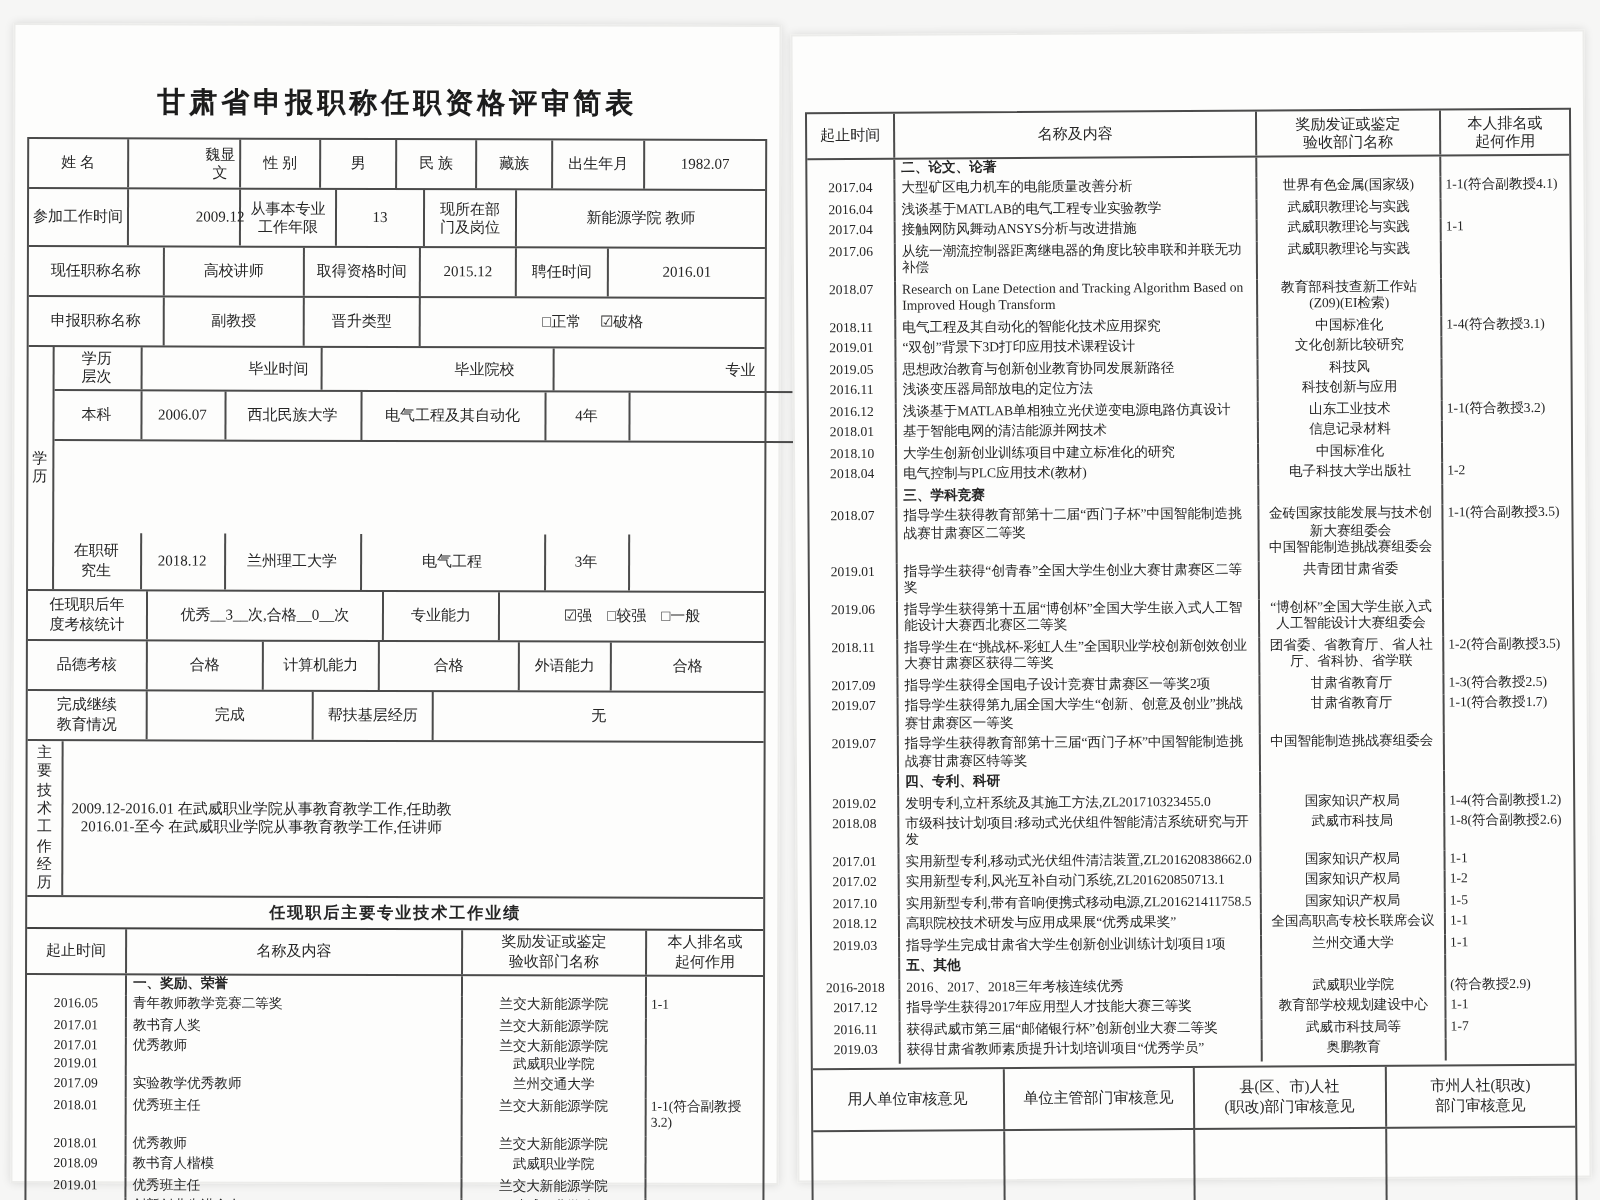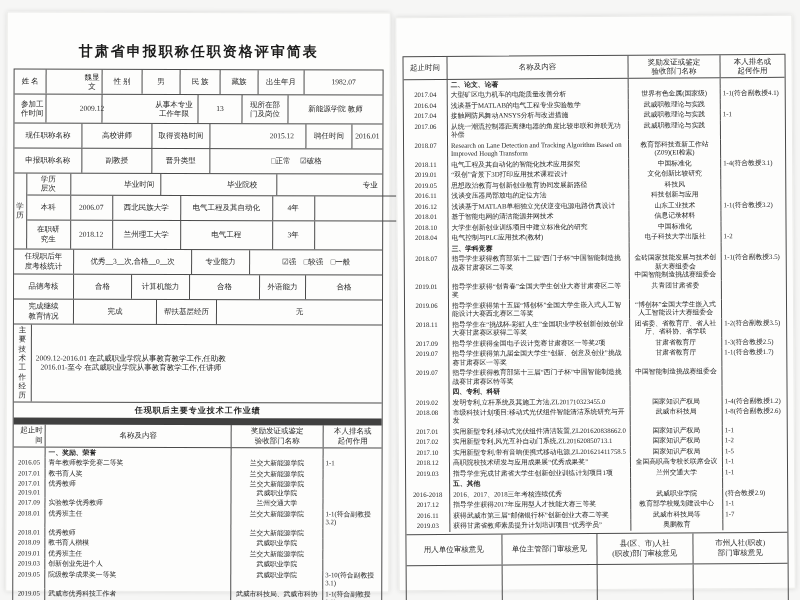--- a/index.html
+++ b/index.html
@@ -30,31 +30,31 @@
   .c{
     border-right:1px solid #4b4b4b;
     display:flex;align-items:center;justify-content:center;
     text-align:center;padding:1px 2px;box-sizing:border-box;
     white-space:pre-line;line-height:1.25;
   }
   .c:last-child{border-right:none;}
   .fs8{font-size:7.5px;}
   .flex1{flex:1;min-width:0;}
   .w18{width:18px;}.w40{width:40px;}.w38{width:38px;}.w42{width:42px;}
-  .w44{width:44px;}.w46{width:46px;}.w50{width:32px;text-align:right;}.w52{width:48px;margin-left:48px;}
+  .w44{width:44px;}.w46{width:46px;}.w50{width:50px;text-align:right;}.w52{width:48px;}
   .w56{width:56px;padding-left:38px;}.w58{width:58px;}.w60{width:60px;}.w64{width:64px;}
   .w68{width:68px;}.w70{width:70px;}.w83{width:83px;}.w92{width:92px;}
   .w118{width:118px;}
   .h24{min-height:24px;}.h28{min-height:28px;}.h20{min-height:20px;gap:48px;}
   .h40{min-height:40px;}
   .edu-col{flex:1;display:flex;flex-direction:column;}
-  .edu-col .f-row:last-child{border-bottom:none;}
+  .edu-col .f-row:last-child{border-bottom:none;margin-top:46px;}
   .left-al{justify-content:flex-start;text-align:center;padding-left:4px;}
   .ach-title{
-    border-bottom:7px solid #404040;text-align:center;
+    border-bottom:1px solid #404040;text-align:center;
     font-size:8px;font-weight:bold;padding:2px 0;letter-spacing:1px;
   }
   .ach-head{display:flex;border-bottom:1px solid #4b4b4b;}
   .ach-head .c{min-height:22px;font-size:7.5px;}
   .ach-body .a-row{display:flex;align-items:stretch;}
   .a-row .c{font-size:6.8px;align-items:flex-start;padding-top:1px;padding-bottom:1px;}
   .a-row .cc{justify-content:flex-start;text-align:left;padding-left:3px;}
   .a-row .cr{justify-content:flex-start;text-align:left;padding-left:2px;}
   .a-row.sec .cc{font-weight:bold;}
   .a-row .cd{justify-content:center;}

